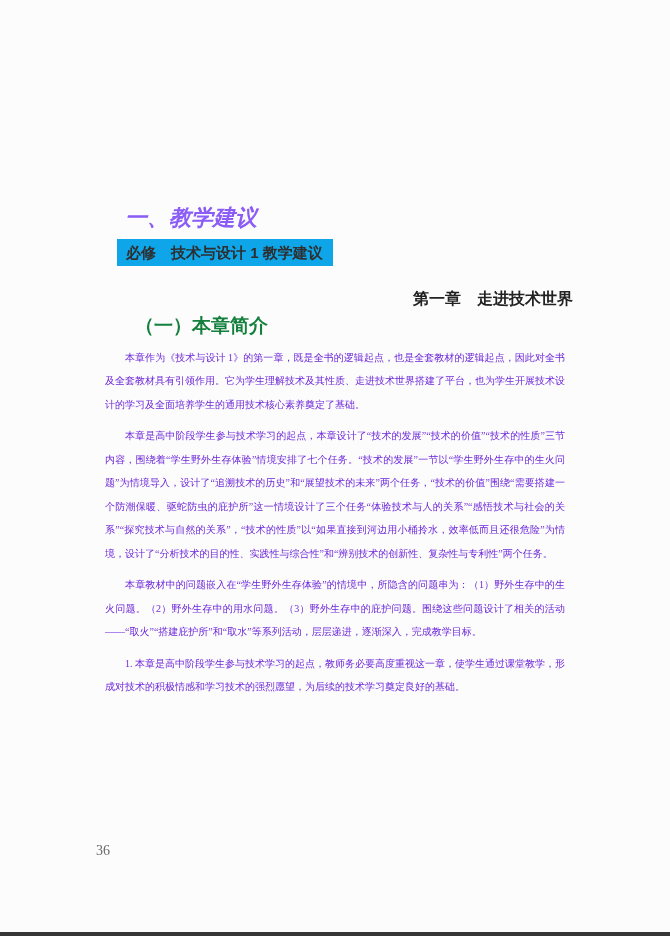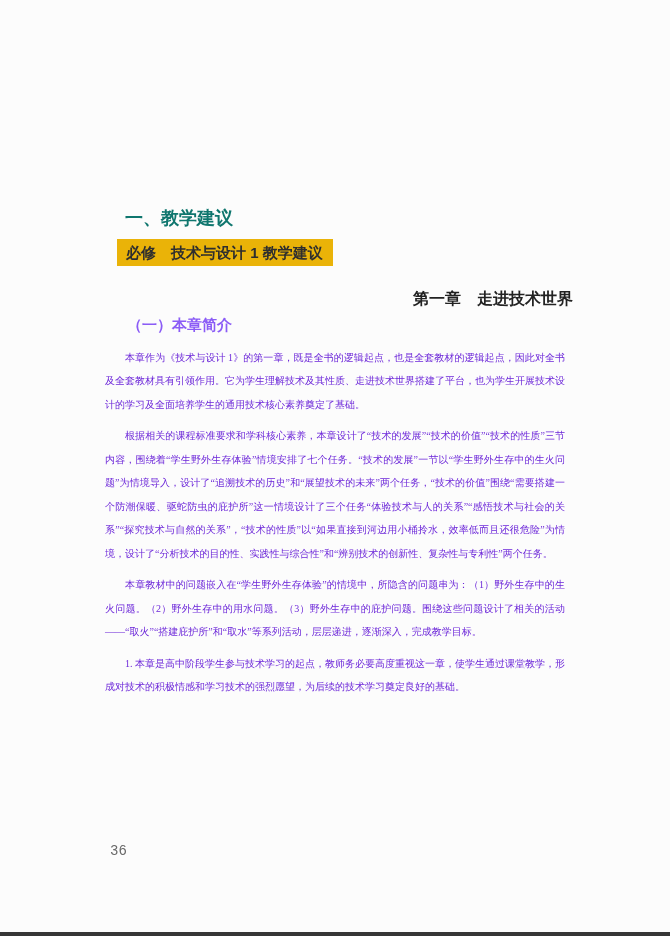--- a/index.html
+++ b/index.html
@@ -31,31 +31,32 @@
   .part-rule {
     margin-top: 5px;
     height: 4px;
     background: linear-gradient(180deg, #878787 0%, #9a9a9a 55%, #c6c6c6 100%);
   }
   .section-heading {
     position: absolute;
     left: 125px; top: 207px;
     font-family: "Liberation Sans", "DejaVu Sans", sans-serif;
     font-weight: bold;
-    font-size: 18px;
+    font-size: 22px;
     line-height: 22px;
-    color: #0f766e;
+    color: #8b5cf6;
+    font-style: italic;
   }
   .module-badge {
     position: absolute;
     left: 117px; top: 239px;
     height: 27px;
     line-height: 27px;
     padding: 0 10px 0 9px;
-    background: #eab308;
+    background: #0ea5e9;
     font-family: "Liberation Sans", "DejaVu Sans", sans-serif;
     font-weight: bold;
     font-size: 15px;
     color: #2e2e2e;
     white-space: nowrap;
   }
   .content {
     position: absolute;
     left: 97px; top: 287px;
     width: 476px;
@@ -63,38 +64,38 @@
   .chapter-heading {
     text-align: right;
     font-family: "Liberation Sans", "DejaVu Sans", sans-serif;
     font-weight: bold;
     font-size: 16px;
     line-height: 23px;
     margin-bottom: 4px;
     color: #222222;
   }
   .sub-heading {
-    font-size: 15px;
+    font-size: 19px;
     line-height: 23.5px;
     text-indent: 2em;
     font-weight: 600;
-    color: #8b5cf6;
+    color: #15803d;
   }
   .para {
     font-size: 10px;
     line-height: 23.5px;
     text-align: justify;
     text-indent: 2em;
     color: #6d28d9;
     margin: 8px;
   }
   .page-number {
     position: absolute;
-    left: 110px; top: 843px;
-    font-family: Liberation Mono, monospace;
+    left: 96px; top: 843px;
+    font-family: Liberation Serif, serif;
     font-size: 14px;
     color: #686868;
   }
   .bottom-edge {
     position: absolute;
     left: 0; bottom: 0;
     width: 100%; height: 4px;
     background: #363636;
   }
 </style>
@@ -108,21 +109,21 @@
 
   <div class="module-badge">必修　技术与设计 1 教学建议</div>
 
   <div class="content">
     <div class="chapter-heading">第一章　走进技术世界</div>
 
     <div class="sub-heading">（一）本章简介</div>
 
     <p class="para">本章作为《技术与设计 1》的第一章，既是全书的逻辑起点，也是全套教材的逻辑起点，因此对全书及全套教材具有引领作用。它为学生理解技术及其性质、走进技术世界搭建了平台，也为学生开展技术设计的学习及全面培养学生的通用技术核心素养奠定了基础。</p>
 
-    <p class="para">根据相关的课程标准要求和学科核心素养，本章设计了“技术的发展”“技术的价值”“技术的性质”三节内容，围绕着“学生野外生存体验”情境安排了七个任务。“技术的发展”一节以“学生野外生存中的生火问题”为情境导入，设计了“追溯技术的历史”和“展望技术的未来”两个任务，“技术的价值”围绕“需要搭建一个防潮保暖、驱蛇防虫的庇护所”这一情境设计了三个任务“体验技术与人的关系”“感悟技术与社会的关系”“探究技术与自然的关系”，“技术的性质”以“如果直接到河边用小桶拎水，效率低而且还很危险”为情境，设计了“分析技术的目的性、实践性与综合性”和“辨别技术的创新性、复杂性与专利性”两个任务。</p>
+    <p class="para">本章是高中阶段学生参与技术学习的起点，本章设计了“技术的发展”“技术的价值”“技术的性质”三节内容，围绕着“学生野外生存体验”情境安排了七个任务。“技术的发展”一节以“学生野外生存中的生火问题”为情境导入，设计了“追溯技术的历史”和“展望技术的未来”两个任务，“技术的价值”围绕“需要搭建一个防潮保暖、驱蛇防虫的庇护所”这一情境设计了三个任务“体验技术与人的关系”“感悟技术与社会的关系”“探究技术与自然的关系”，“技术的性质”以“如果直接到河边用小桶拎水，效率低而且还很危险”为情境，设计了“分析技术的目的性、实践性与综合性”和“辨别技术的创新性、复杂性与专利性”两个任务。</p>
 
     <p class="para">本章教材中的问题嵌入在“学生野外生存体验”的情境中，所隐含的问题串为：（1）野外生存中的生火问题。（2）野外生存中的用水问题。（3）野外生存中的庇护问题。围绕这些问题设计了相关的活动——“取火”“搭建庇护所”和“取水”等系列活动，层层递进，逐渐深入，完成教学目标。</p>
 
 
     <p class="para">1. 本章是高中阶段学生参与技术学习的起点，教师务必要高度重视这一章，使学生通过课堂教学，形成对技术的积极情感和学习技术的强烈愿望，为后续的技术学习奠定良好的基础。</p>
   </div>
 
   <div class="page-number">36</div>
 
   <div class="bottom-edge"></div>

